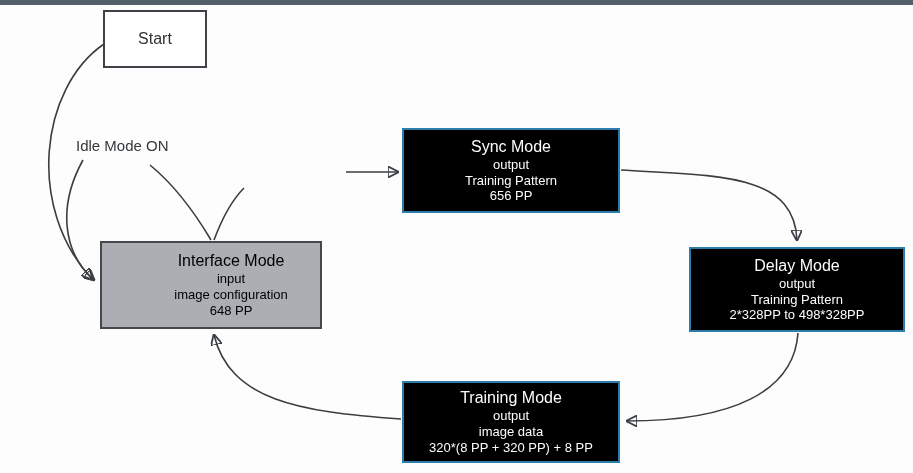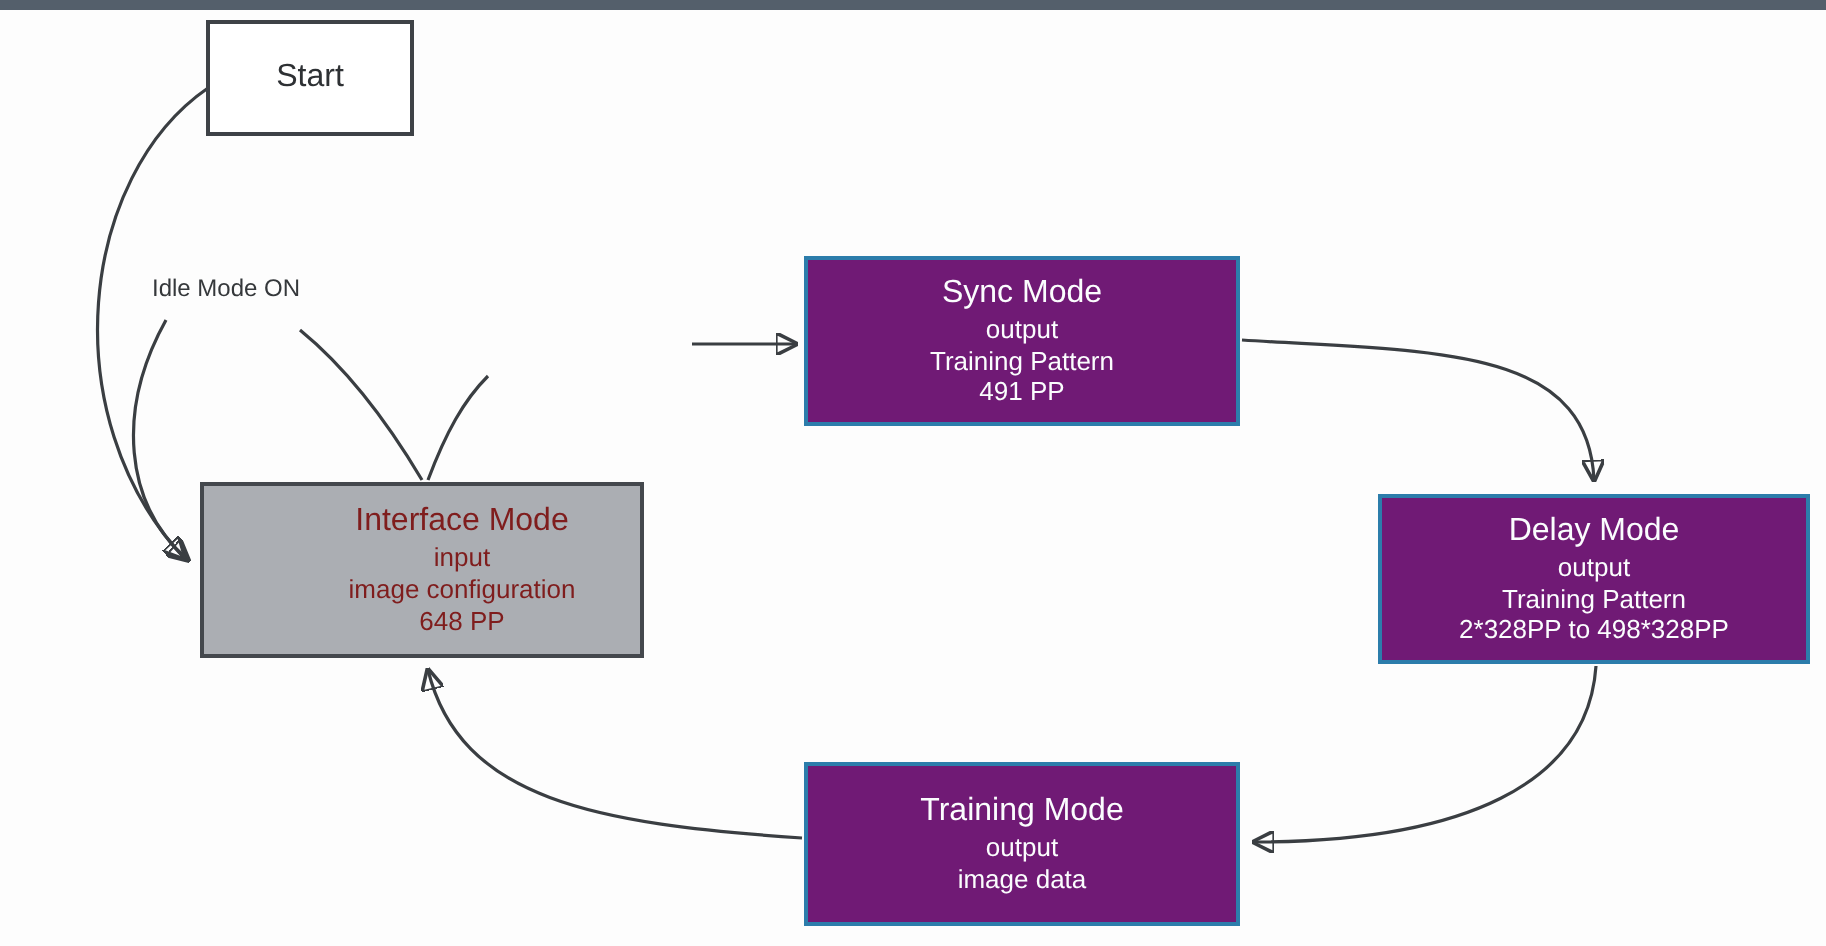--- a/index.html
+++ b/index.html
@@ -50,34 +50,34 @@
   }
   .node .t {
     font-size: 16px;
     line-height: 1.25;
   }
   .node .l {
     font-size: 13px;
     line-height: 1.22;
   }
   .node.blue {
-    background: #701a75;
+    background: #000000;
     border: 2px solid #2c7dab;
     color: #fbfdfe;
   }
   .node.gray {
     background: #abaeb3;
     border: 2px solid #44484d;
-    color: #7f1d1d;
+    color: #000000;
     padding-left: 40px;
   }
   .edge-label {
     position: absolute;
     color: #35383b;
-    font-size: 12px;
+    font-size: 15px;
     white-space: nowrap;
   }
   .edge-label.spread {
     word-spacing: 9px;
   }
   
   .start-node   { left: 103px; top: 10px;  width: 104px; height: 58px; }
   .sync-node    { left: 402px; top: 128px; width: 218px; height: 85px; }
   .iface-node   { left: 100px; top: 241px; width: 222px; height: 88px; }
   .delay-node   { left: 689px; top: 247px; width: 216px; height: 85px; }
@@ -108,37 +108,38 @@
   </svg>
 
   <div class="node start-node">
     <span>Start</span>
   </div>
 
   <div class="node mode blue sync-node">
     <div class="t">Sync Mode</div>
     <div class="l">output</div>
     <div class="l">Training Pattern</div>
-    <div class="l">491 PP</div>
+    <div class="l">656 PP</div>
   </div>
 
   <div class="node mode gray iface-node">
     <div class="t">Interface Mode</div>
     <div class="l">input</div>
     <div class="l">image configuration</div>
     <div class="l">648 PP</div>
   </div>
 
   <div class="node mode blue delay-node">
     <div class="t">Delay Mode</div>
     <div class="l">output</div>
     <div class="l">Training Pattern</div>
     <div class="l">2*328PP to 498*328PP</div>
   </div>
 
   <div class="node mode blue readout-node">
     <div class="t">Training Mode</div>
     <div class="l">output</div>
     <div class="l">image data</div>
+    <div class="l">320*(8 PP + 320 PP) + 8 PP</div>
   </div>
 
   <div class="edge-label idle-on-label">Idle Mode ON</div>
 </div>
 
 </body></html>

